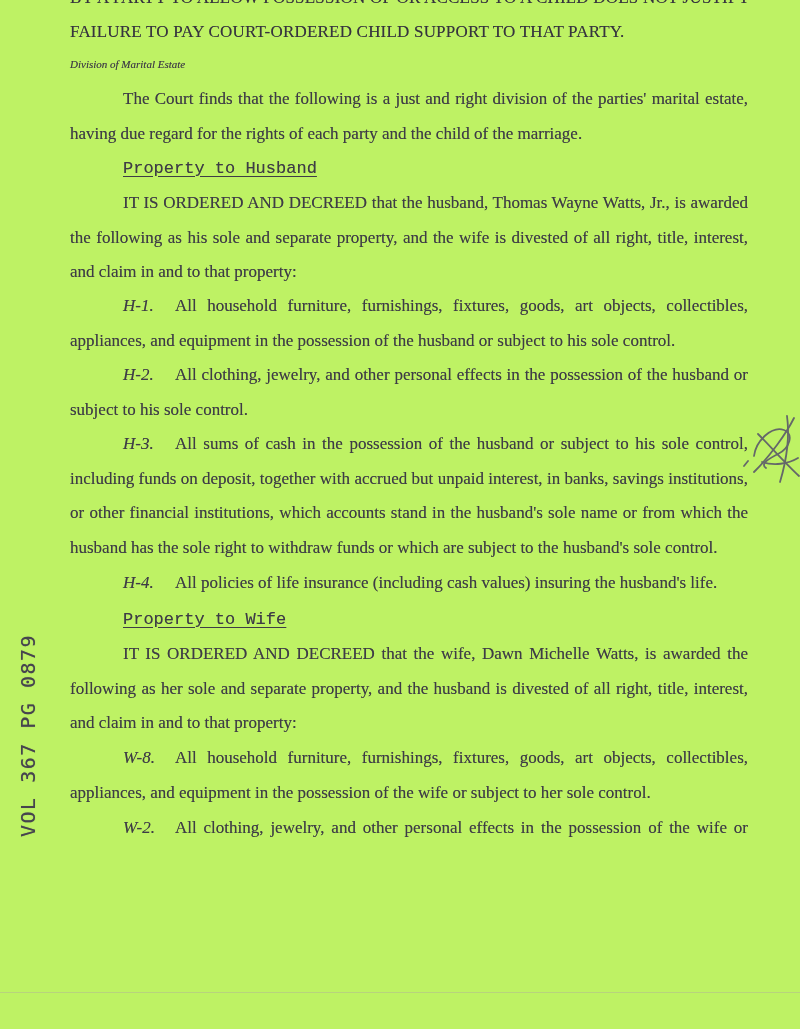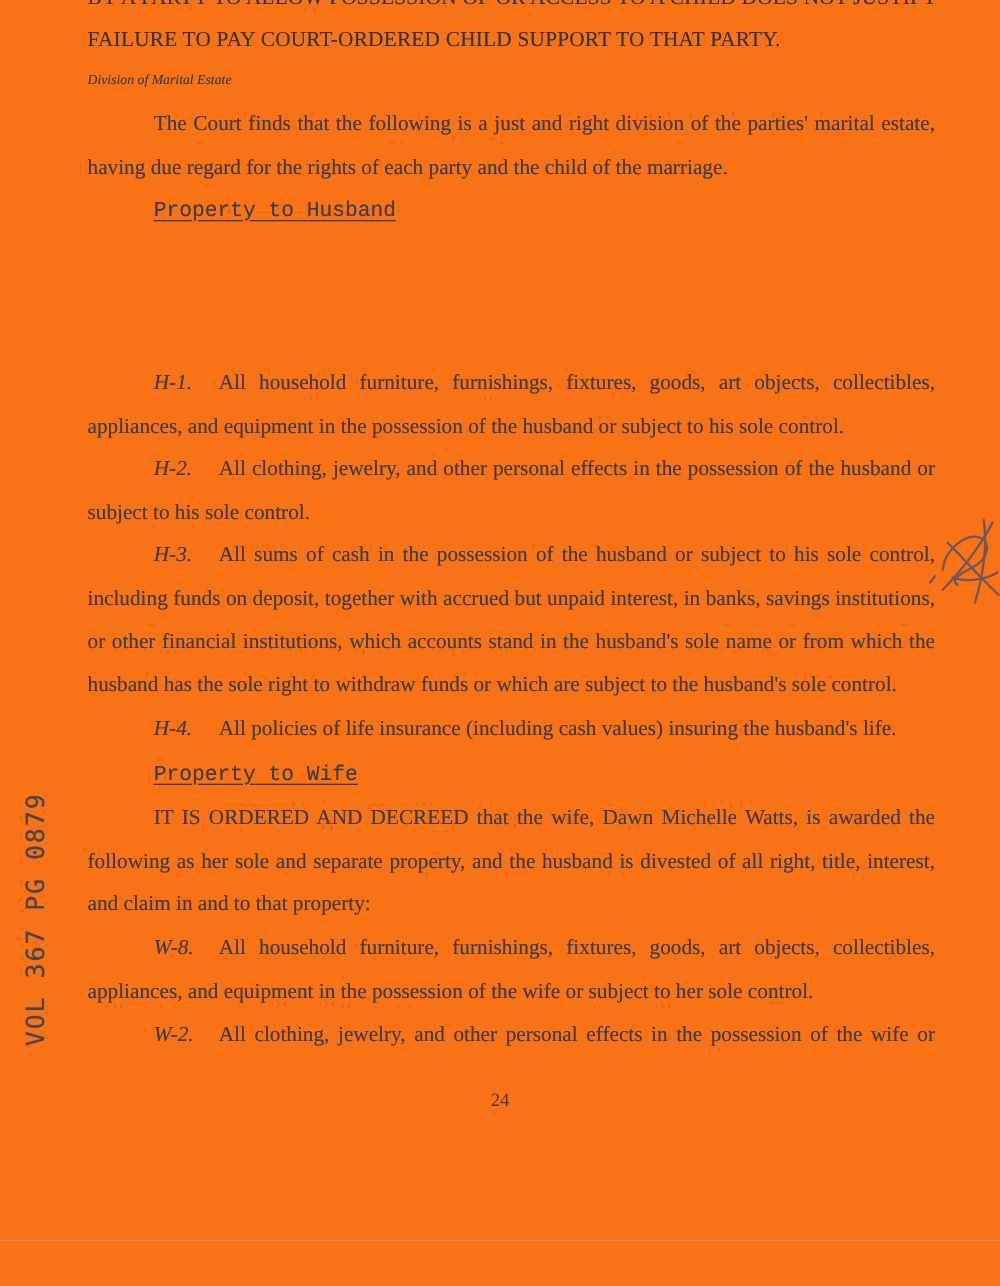--- a/index.html
+++ b/index.html
@@ -1,20 +1,20 @@
 <!DOCTYPE html>
 <html><head>
 <meta charset="utf-8">
 <style>
   html,body{margin:0;padding:0;background:#e9e7e2;}
   .page{
     position:relative;
     width:800px;height:1029px;
     margin:0 auto;
-    background:#f97316;
+    background:#bef264;
     overflow:hidden;
     font-family:"Liberation Serif", serif;
     color:#3e3c46;
   }
   .para{
     position:absolute;
     left:70px;width:678px;
     font-size:17px;
     line-height:34.5px;
     text-align:justify;
@@ -79,20 +79,21 @@
   <div class="para caps" style="top:15px">FAILURE TO PAY COURT-ORDERED CHILD SUPPORT TO THAT PARTY.</div>
 
   <div class="para italic-heading" style="top:47px">Division of Marital Estate</div>
 
   <div class="para indent" style="top:82px">The Court finds that the following is a just and right division of the parties' marital estate, having due regard for the rights of each party and the child of the marriage.</div>
 
   <div class="para uheading" style="top:151px">
     <span>Property to Husband</span>
   </div>
 
+  <div class="para indent" style="top:186px">IT IS ORDERED AND DECREED that the husband, Thomas Wayne Watts, Jr., is awarded the following as his sole and separate property, and the wife is divested of all right, title, interest, and claim in and to that property:</div>
 
   <div class="para indent" style="top:289px">
     <span class="ilabel">H-1.</span><span>All household furniture, furnishings, fixtures, goods, art objects, collectibles, appliances, and equipment in the possession of the husband or subject to his sole control.</span>
   </div>
 
   <div class="para indent" style="top:358px">
     <span class="ilabel">H-2.</span><span>All clothing, jewelry, and other personal effects in the possession of the husband or subject to his sole control.</span>
   </div>
 
   <div class="para indent" style="top:427px">
@@ -110,21 +111,20 @@
   <div class="para indent" style="top:637px">IT IS ORDERED AND DECREED that the wife, Dawn Michelle Watts, is awarded the following as her sole and separate property, and the husband is divested of all right, title, interest, and claim in and to that property:</div>
 
   <div class="para indent" style="top:741px">
     <span class="ilabel">W-8.</span><span>All household furniture, furnishings, fixtures, goods, art objects, collectibles, appliances, and equipment in the possession of the wife or subject to her sole control.</span>
   </div>
 
   <div class="para indent justify-last" style="top:811px">
     <span class="ilabel">W-2.</span><span>All clothing, jewelry, and other personal effects in the possession of the wife or</span>
   </div>
 
-  <div class="page-number">24</div>
 
   <div class="stamp">VOL 367 PG 0879</div>
 
   <svg class="scribble" viewBox="0 0 58 80" fill="none" stroke="#56506b" stroke-width="1.8" stroke-linecap="round" opacity="0.85">
     <path d="M 12,52 C 14,36 30,22 42,26 C 52,30 48,44 36,50 C 26,55 18,60 24,64"></path>
     <path d="M 52,14 C 44,30 28,52 12,68"></path>
     <path d="M 16,30 C 28,42 44,60 57,72"></path>
     <path d="M 45,12 C 48,34 44,58 38,78"></path>
     <path d="M 20,58 C 32,62 46,60 56,54"></path>
     <path d="M 2,62 L 6,57"></path>

